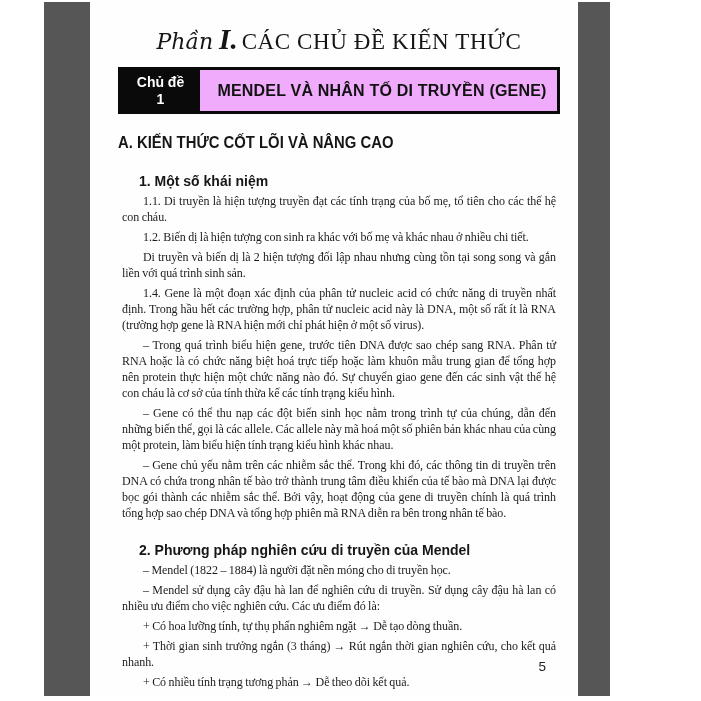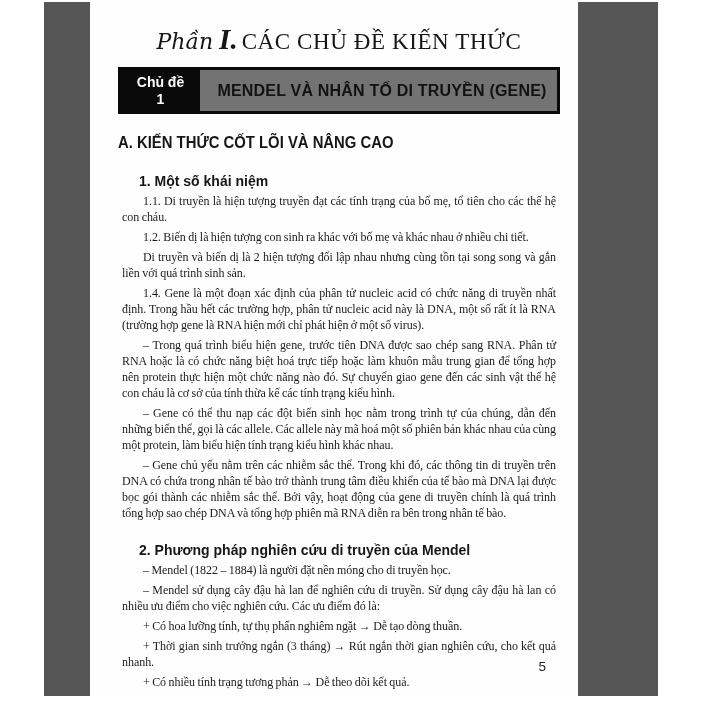--- a/index.html
+++ b/index.html
@@ -6,21 +6,21 @@
   body {
     width: 701px; height: 701px;
     background: #ffffff;
     position: relative;
     overflow: hidden;
     font-family: "Liberation Serif", serif;
   }
   .photo {
     position: absolute;
     left: 44px; top: 2px;
-    width: 614px; height: 694px;
+    width: 566px; height: 694px;
     background: #565656;
   }
   .sheet {
     position: absolute;
     left: 46px; top: 0;
     width: 488px; height: 694px;
     background: #fefefe;
     box-sizing: border-box;
     padding: 18px 18px 0 28px;
     color: #1b1b1b;
@@ -48,21 +48,21 @@
     font-size: 23px;
     letter-spacing: 0.6px;
   }
   .topic-box {
     margin-top: 11px;
     height: 47px;
     box-sizing: border-box;
     border: 3px solid #0a0a0a;
     display: flex;
     align-items: stretch;
-    background: #737373;
+    background: #f0abfc;
   }
   .topic-label {
     width: 79px;
     background: #0a0a0a;
     color: #ffffff;
     font-family: "Liberation Sans", sans-serif;
     font-weight: bold;
     font-size: 14px;
     line-height: 17px;
     text-align: center;

